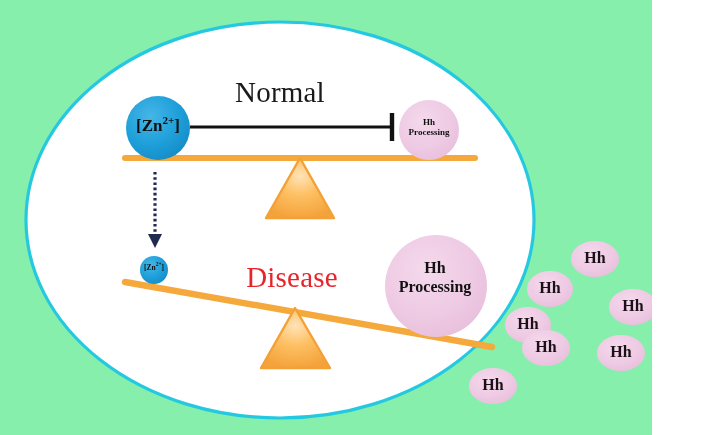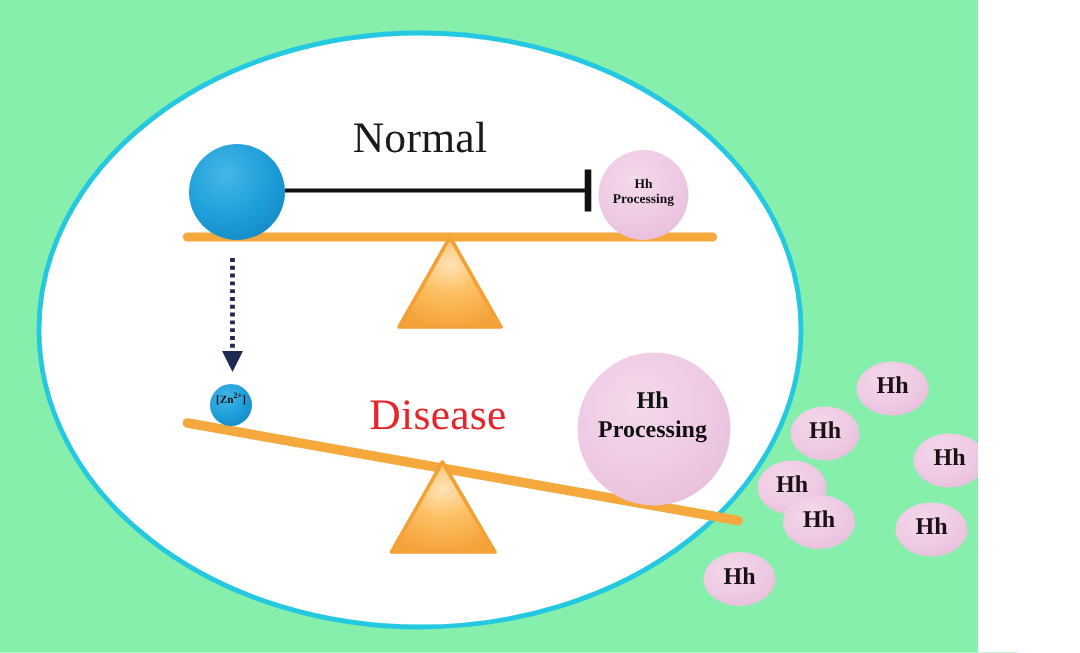--- a/index.html
+++ b/index.html
@@ -159,20 +159,21 @@
         <ellipse cx="546" cy="348" rx="24" ry="18" fill="url(#hhGrad)"></ellipse>
         <ellipse cx="621" cy="353" rx="24" ry="18" fill="url(#hhGrad)"></ellipse>
         <ellipse cx="493" cy="386" rx="24" ry="18" fill="url(#hhGrad)"></ellipse>
       </g>
   </svg>
 
   <div class="txt" id="normal-title">Normal</div>
 
   <div class="txt" id="disease-title">Disease</div>
 
+  <div class="txt" id="zn-normal-label"><span>[Zn</span><sup>2+</sup><span>]</span></div>
 
   <div class="txt" id="zn-disease-label"><span>[Zn</span><sup>2+</sup><span>]</span></div>
 
   <div class="txt" id="hh-proc-normal-label"><span>Hh</span><br><span>Processing</span></div>
 
   <div class="txt" id="hh-proc-disease-label"><span>Hh</span><br><span>Processing</span></div>
 
   <div id="hh-label-layer">
       <div class="hh-label" style="left: 571px; top: 249px; width: 48px;">Hh</div>
       <div class="hh-label" style="left: 527px; top: 279px; width: 46px;">Hh</div>

